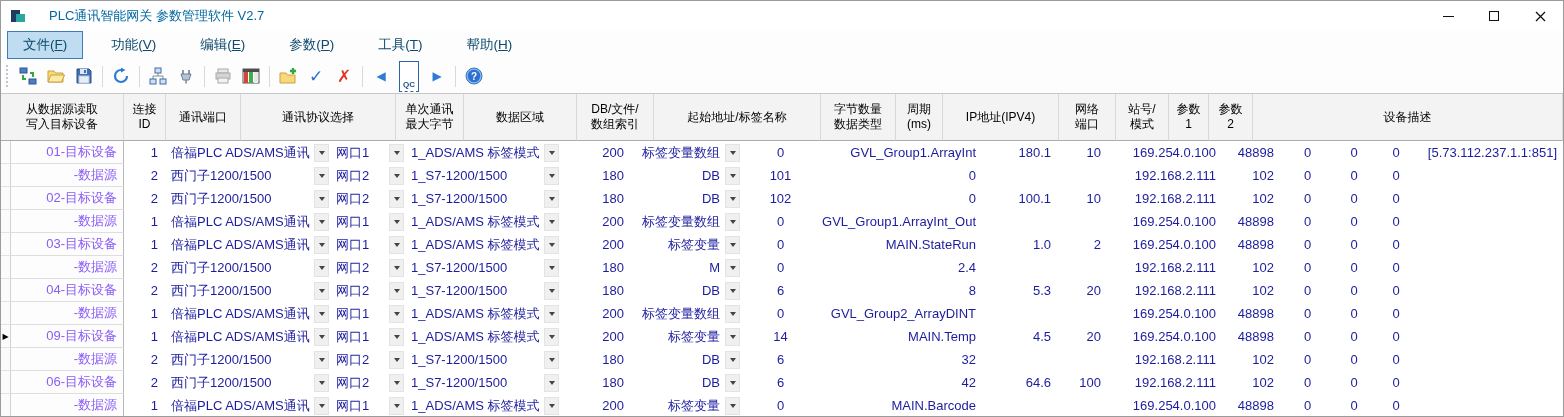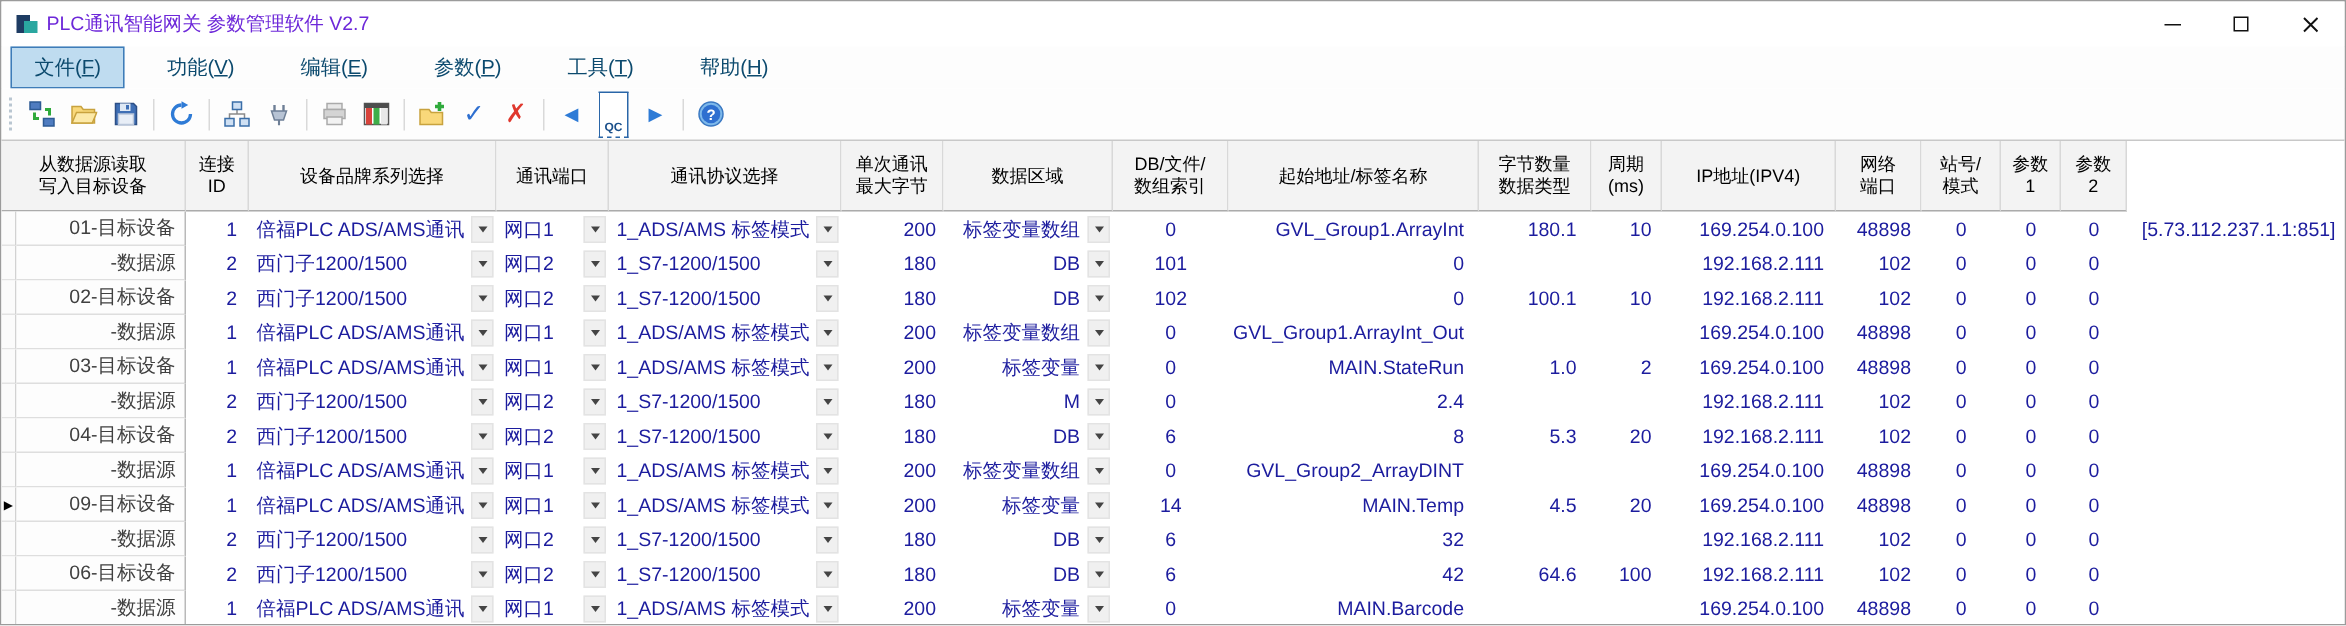--- a/index.html
+++ b/index.html
@@ -9,21 +9,21 @@
     background: #fff; overflow: hidden;
   }
   .window {
     width: 1564px; height: 417px;
     border: 1px solid #9b9b9b;
     display: flex; flex-direction: column;
     background: #fff;
   }
   
   .titlebar { height: 30px; display: flex; align-items: center; padding-left: 9px; background: #fff; flex: none; }
-  .titlebar .title { font-size: 13px; color: #6d28d9; margin-left: 5px; }
+  .titlebar .title { font-size: 13px; color: #0369a1; margin-left: 23px; }
   .win-controls { margin-left: auto; display: flex; height: 100%; }
   .win-btn { width: 46px; height: 100%; display: flex; align-items: center; justify-content: center; cursor: default; }
   .min-glyph { width: 11px; height: 0; border-top: 1.4px solid #111; display: block; }
   .max-glyph { width: 10px; height: 10px; border: 1.2px solid #111; display: block; }
   
   .menubar { height: 28px; display: flex; align-items: center; padding-left: 6px; background: #fdfdfd; flex: none; }
   .menu-item { font-size: 13.5px; color: #0c4a6e; padding: 4px 15px; margin-right: 12px; border: 1px solid transparent; }
   .menu-item.active { background: #bfdcf0; border: 1px solid #3e7cb8; }
   .menu-item u { text-decoration: underline; }
   
@@ -39,21 +39,21 @@
   .grid { flex: 1; border-top: 1px solid #c8c8c8; overflow: hidden; background: #fff; }
   .grow { display: flex; width: 100%; }
   .hrow { height: 47px; }
   .drow { height: 23px; }
   .hcell {
     background: #f3f3f3; border-right: 1px solid #d8d8d8; border-bottom: 1px solid #ababab;
     font-size: 12px; color: #000; display: flex; align-items: center; justify-content: center;
     text-align: center; white-space: pre-line; line-height: 1.25; flex: none;
   }
   .cell { font-size: 13px; color: #1c1c9e; display: flex; align-items: center; flex: none; white-space: nowrap; overflow: hidden; }
-  .cell.black { color: #404040; }
+  .cell.black { color: #8b5cf6; }
   .ind-cell { background: #fbfbfb; border-right: 1px solid #d2d2d2; border-bottom: 1px solid #e3e3e3; justify-content: center; }
   .rowhead-cell { background: #fdfdfd; border-right: 1px solid #b9b9b9; border-bottom: 1px solid #dedede; justify-content: flex-end; padding-right: 6px; }
   .sel-tri { font-size: 8px; color: #000; }
   
   .c0 { width: 10px; }  .c1 { width: 113px; } .c2 { width: 42px; }
   .c3 { width: 165px; } .c4 { width: 75px; }  .c5 { width: 155px; }
   .c6 { width: 68px; }  .c7 { width: 113px; } .c8 { width: 77px; }
   .c9 { width: 167px; } .c10 { width: 75px; } .c11 { width: 47px; }
   .c12 { width: 116px; } .c13 { width: 57px; } .c14 { width: 53px; }
   .c15 { width: 40px; }  .c16 { width: 44px; } .c17 { flex: 1 1 auto; width: auto; }
@@ -235,21 +235,20 @@
         </span>
       </div>
     </div>
 
   <div class="grid">
     <div class="grow hrow" id="grid-header">
         <div class="hcell h1m">从数据源读取
 写入目标设备</div>
         <div class="hcell c2">连接
 ID</div>
-        <div class="hcell c3">设备品牌系列选择</div>
         <div class="hcell c4">通讯端口</div>
         <div class="hcell c5">通讯协议选择</div>
         <div class="hcell c6">单次通讯
 最大字节</div>
         <div class="hcell c7">数据区域</div>
         <div class="hcell c8">DB/文件/
 数组索引</div>
         <div class="hcell c9">起始地址/标签名称</div>
         <div class="hcell c10">字节数量
 数据类型</div>
@@ -257,20 +256,21 @@
 (ms)</div>
         <div class="hcell c12">IP地址(IPV4)</div>
         <div class="hcell c13">网络
 端口</div>
         <div class="hcell c14">站号/
 模式</div>
         <div class="hcell c15">参数
 1</div>
         <div class="hcell c16">参数
 2</div>
+        <div class="hcell c17">设备描述</div>
       </div>
     <div id="grid-body">
         <div class="grow drow">
           <div class="cell c0 ind-cell"></div>
           <div class="cell c1 rowhead-cell black">01-目标设备</div>
           <div class="cell c2 ar pr8">1</div>
           <div class="cell c3 combo">
             <span class="ctext">倍福PLC ADS/AMS通讯</span>
             <span class="combo-btn">
               <span class="tri"></span>

